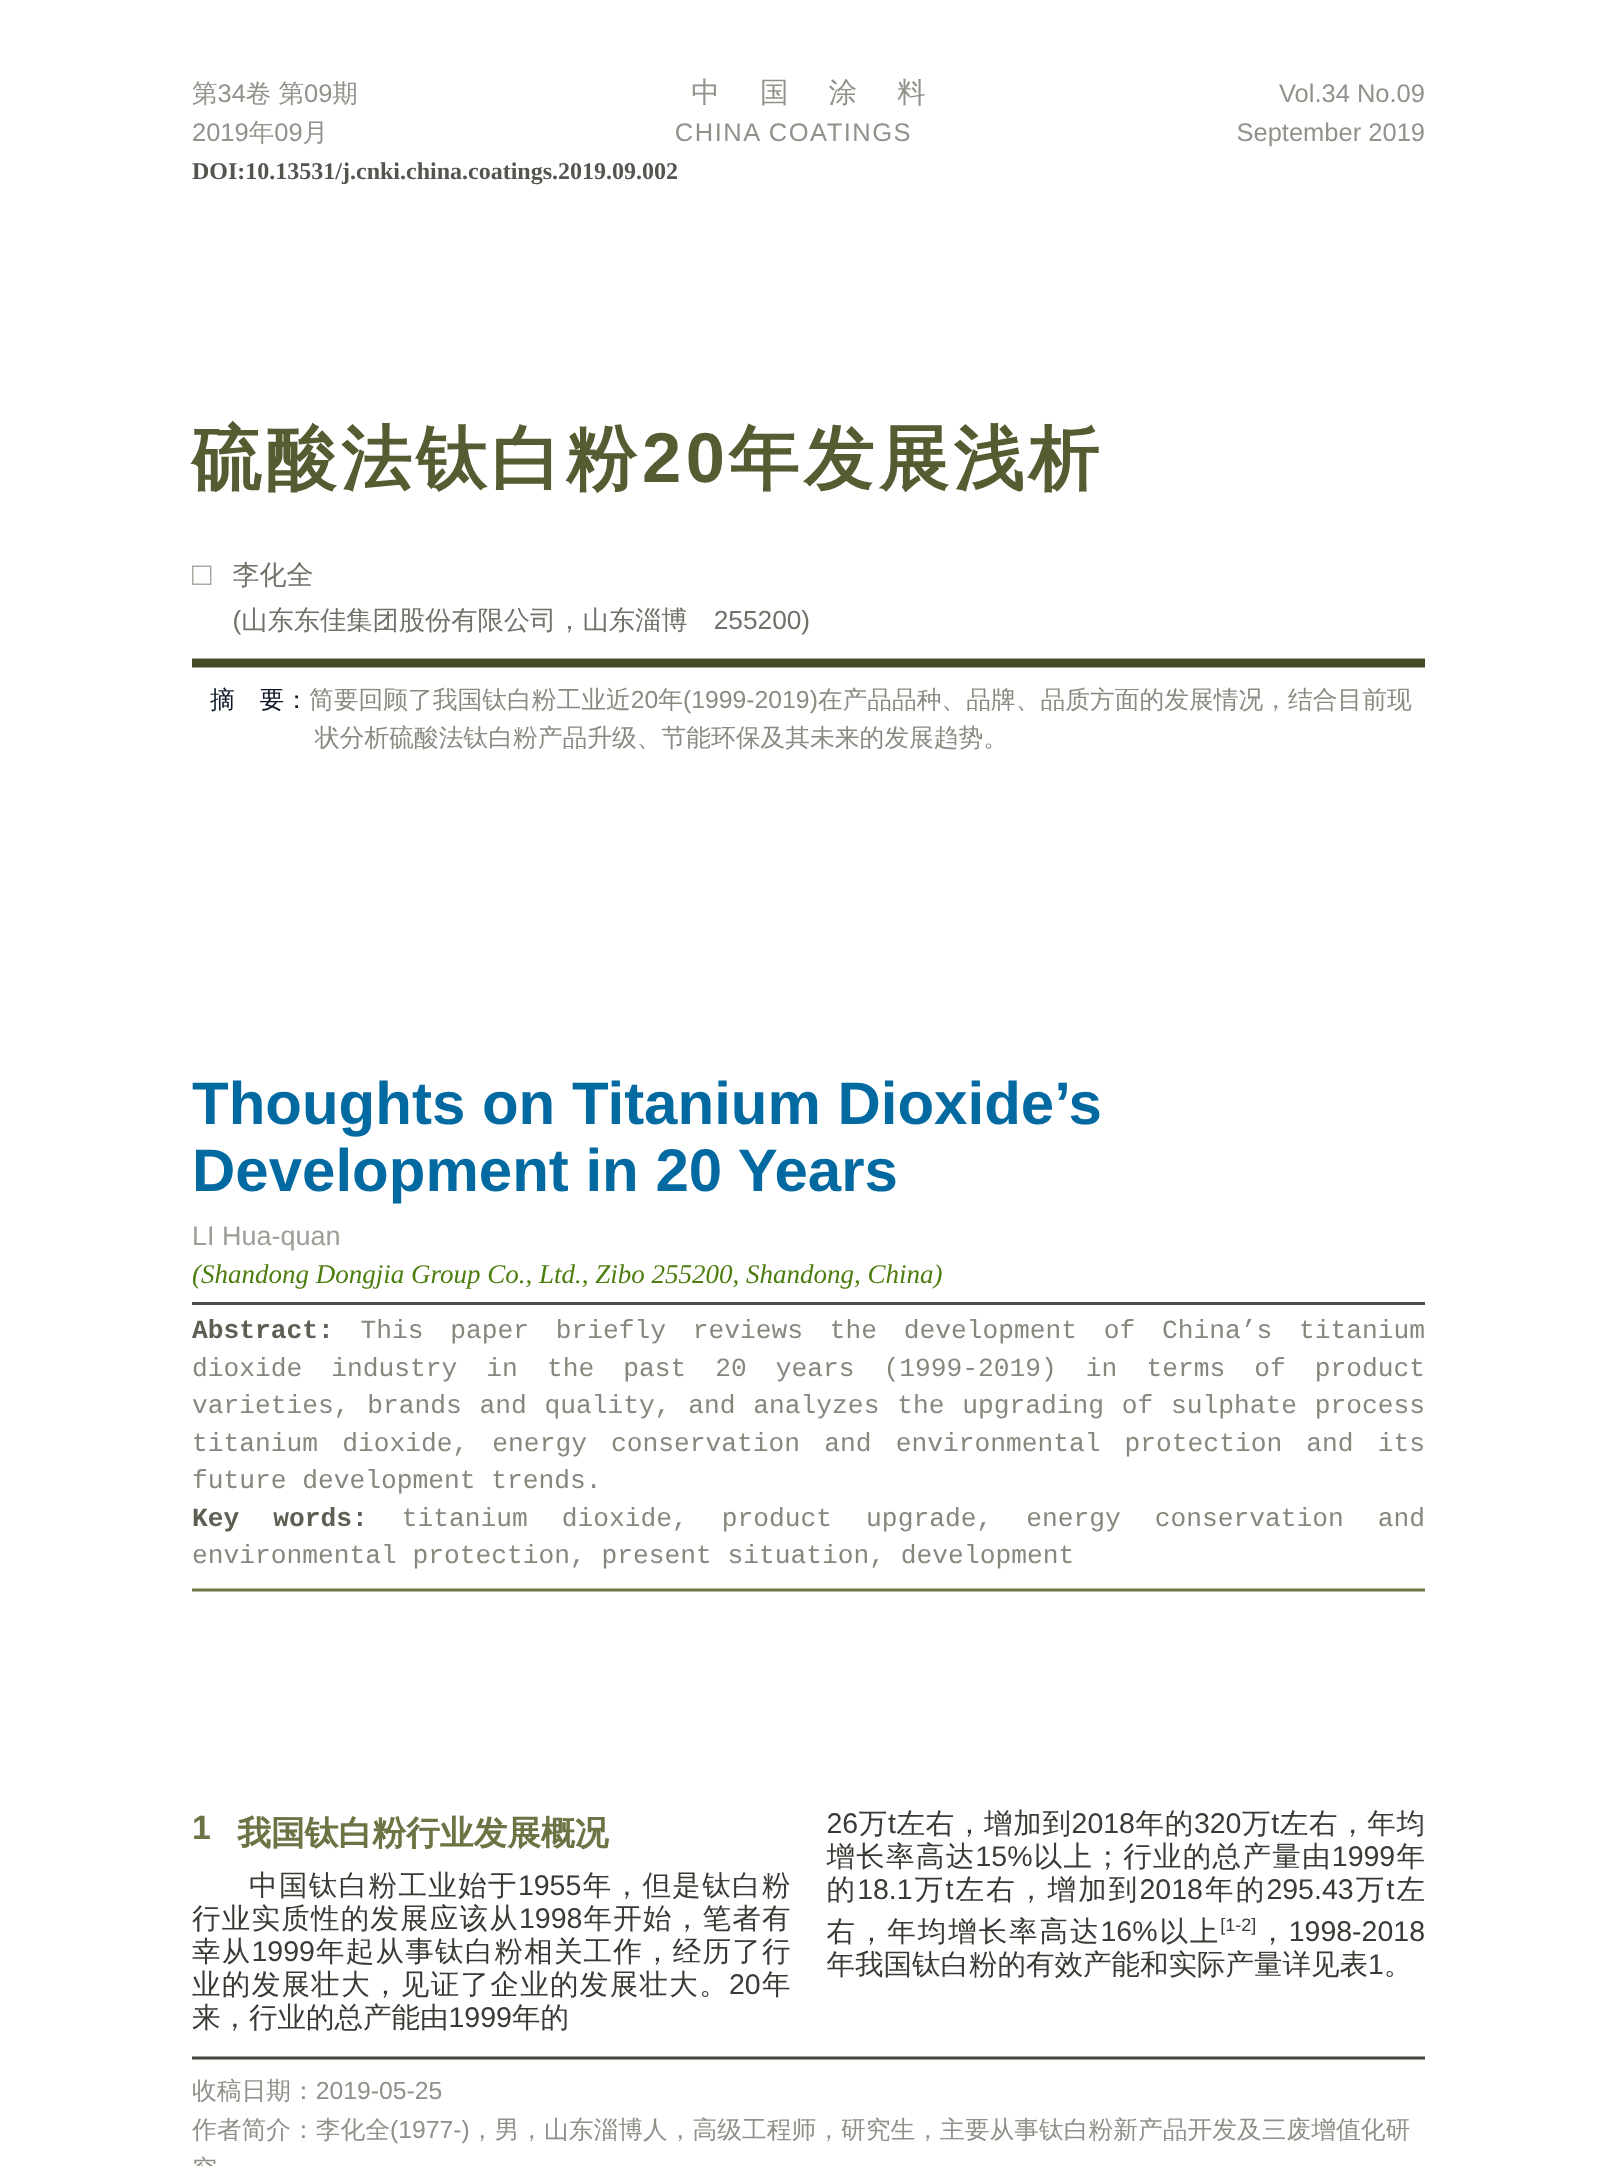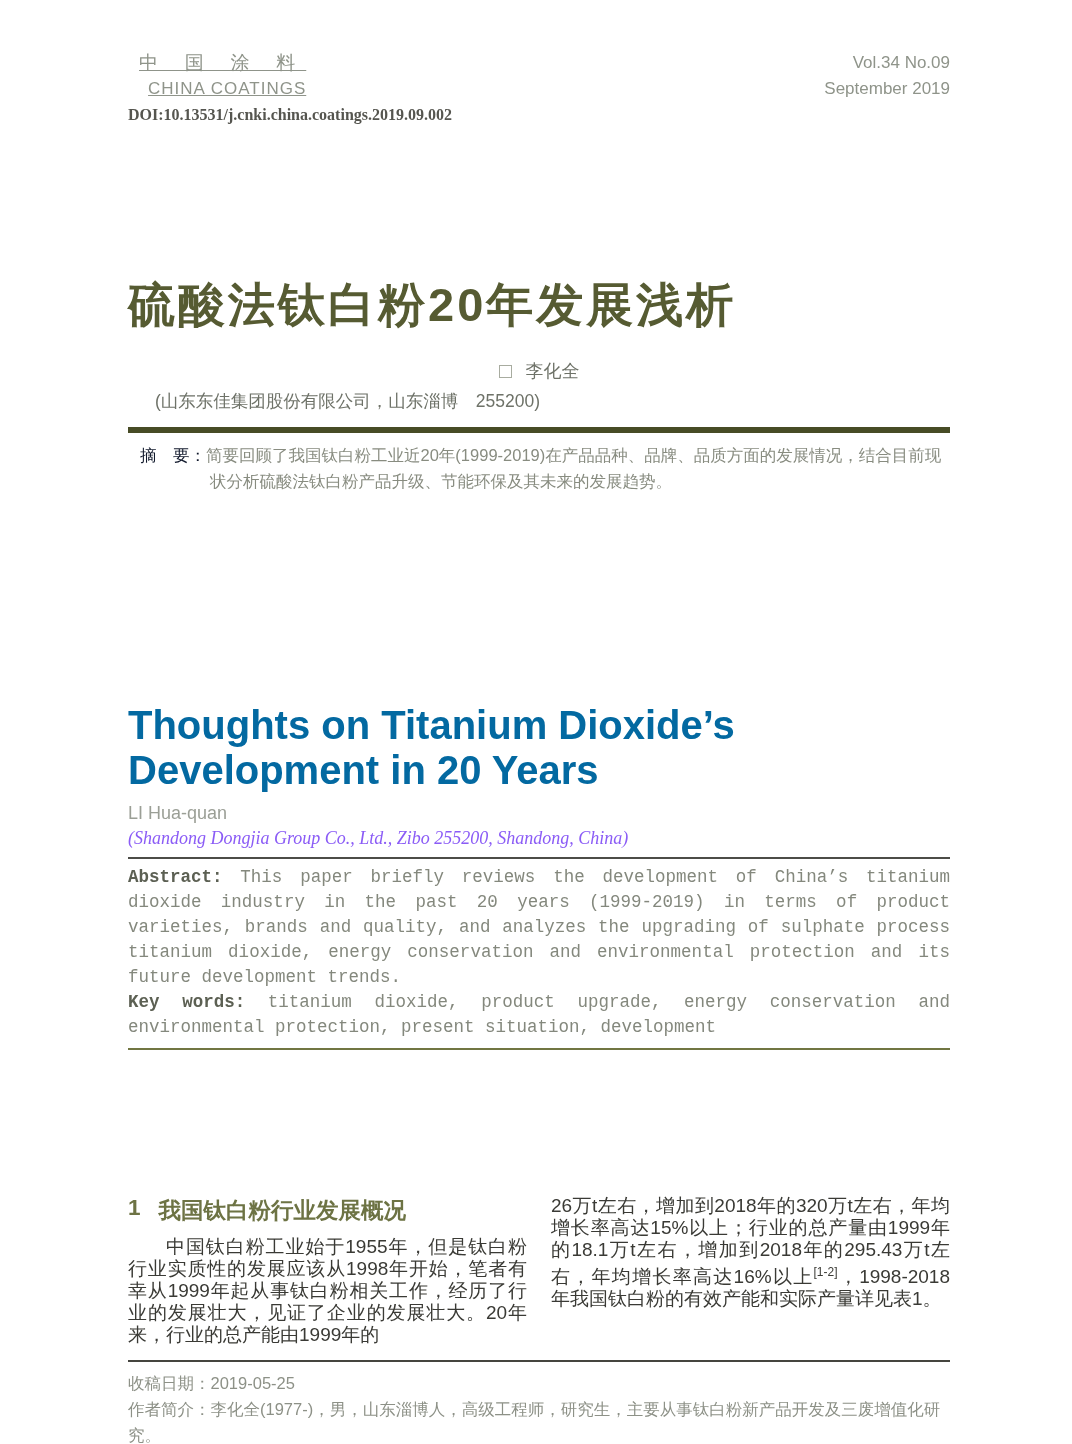--- a/index.html
+++ b/index.html
@@ -11,50 +11,50 @@
     background:#ffffff;
     padding:50px 122px 0 128px;
     font-family:"Liberation Sans", sans-serif;
     overflow:hidden;
   }
   
   .hdr { display:flex; justify-content:space-between; align-items:flex-start;
          color:#8f948a; font-size:17px; line-height:26px; }
   .hdr-left, .hdr-right { width:220px; }
   .hdr-right { text-align:right; }
-  .hdr-center { text-align:right;text-decoration:underline; }
+  .hdr-center { text-align:left; }
   .journal-cn { font-size:19px; letter-spacing:11px; padding-left:11px;
                 font-family:"Liberation Serif", serif; }
   .journal-en { font-size:17px; letter-spacing:1px; }
   .doi { margin-top:4px; font-family:"Liberation Serif", serif;
          font-size:16px; color:#55554f;font-weight:bold; }
   
   .title-cn { margin-top:150px; font-size:47px; font-weight:bold;
               letter-spacing:3px; color:#565b32; }
-  .author-row { margin-top:22px; display:flex; align-items:center;
-                font-size:18px; color:#6e7268;justify-content:center; }
+  .author-row { margin-top:34px; display:flex; align-items:center;
+                font-size:18px; color:#6e7268; }
   .author-square { display:inline-block; width:13px; height:13px;
                    border:1.5px solid #a8aca0; margin-right:14px; }
   .affil-cn { margin-top:6px; padding-left:27px; font-size:17.5px; color:#6e7268; }
   .rule-thick { margin-top:14px; height:6px; background:#474c26; }
   
   .abs-block { padding:10px 0 0 12px; font-size:16.5px; line-height:24px;
                color:#888c80; }
   .hang { padding-left:70px; text-indent:-70px; }
   .abs-label { color:#0f172a;font-family:Liberation Mono, monospace; }
   .kw-line { margin-top:4px; }
   .class-row { margin-top:8px; display:flex; }
   .clc { width:345px; }
   .doc-code { width:182px; }
   
   .en-block { margin-top:210px; }
   .title-en { font-size:40px; font-weight:bold; color:#0369a1; }
   .author-en { margin-top:10px; font-size:18px; color:#9b9f96; }
   .affil-en { margin-top:4px; font-size:18px; font-style:italic;
-              font-family:"Liberation Serif", serif; color:#8b5cf6; }
+              font-family:"Liberation Serif", serif; color:#4d7c0f; }
   .rule-dark { margin-top:8px; height:2px; background:#4c4c47; }
   .abs-en { margin-top:6px; font-family:Liberation Mono, monospace;
             font-size:17.5px; line-height:25px; color:#84887d; text-align:justify; }
   .abs-en b { color:#5c6053; }
   .kw-en { margin-top:0; }
   .rule-olive { margin-top:8px; height:2px; background:#717642; }
   
   .cols { margin-top:145px; display:flex; gap:24px; }
   .col { width:399px; }
   .sec-head { display:flex; gap:18px; font-size:22.5px; font-weight:bold;
@@ -66,20 +66,24 @@
   
   .rule-foot { margin-top:14px; height:2px; background:#45453f; }
   .footnotes { margin-top:8px; font-size:16.5px; line-height:26px; color:#8d9187; }
 </style>
 </head>
 <body>
 
 <div class="page">
 
   <div class="hdr">
+    <div class="hdr-left">
+      <div>第34卷 第09期</div>
+      <div>2019年09月</div>
+    </div>
     <div class="hdr-center">
       <div class="journal-cn">中 国 涂 料</div>
       <div class="journal-en">CHINA COATINGS</div>
     </div>
     <div class="hdr-right">
       <div>Vol.34 No.09</div>
       <div>September 2019</div>
     </div>
   </div>
   <div class="doi">DOI:10.13531/j.cnki.china.coatings.2019.09.002</div>

